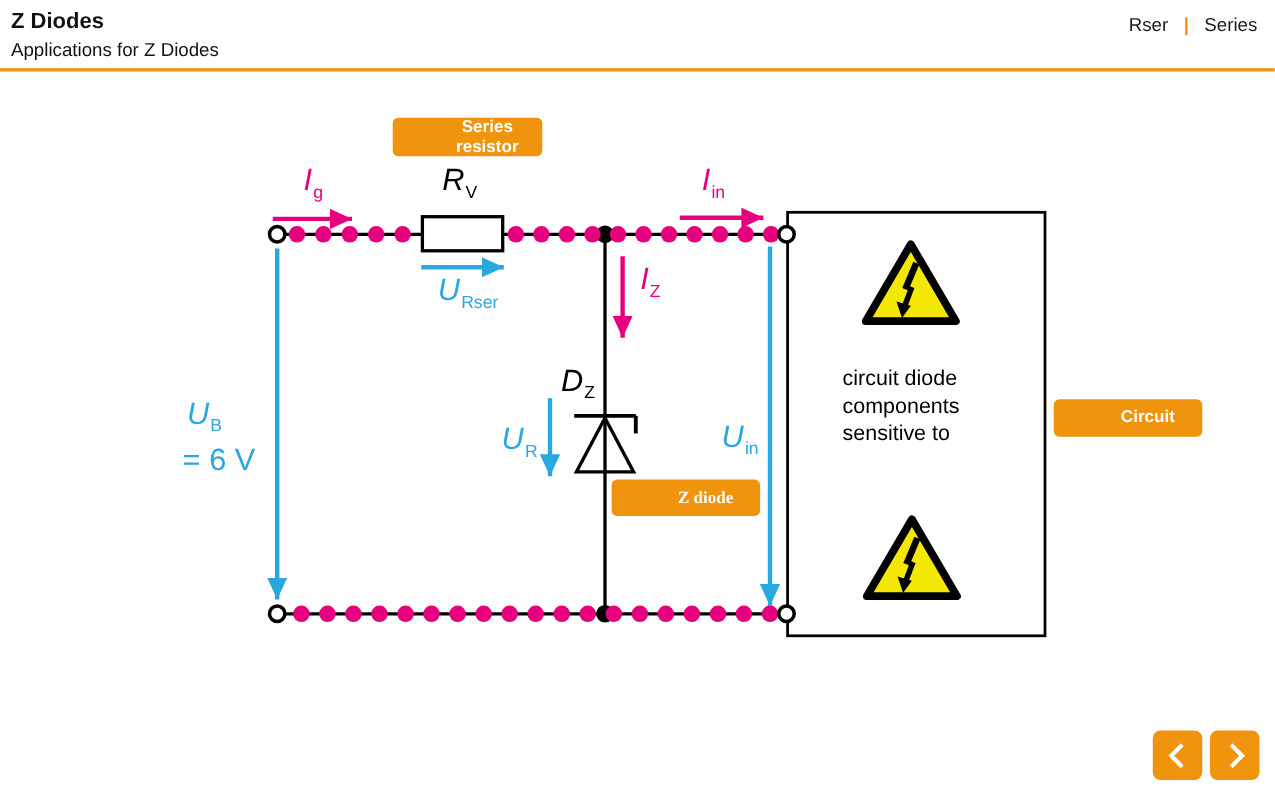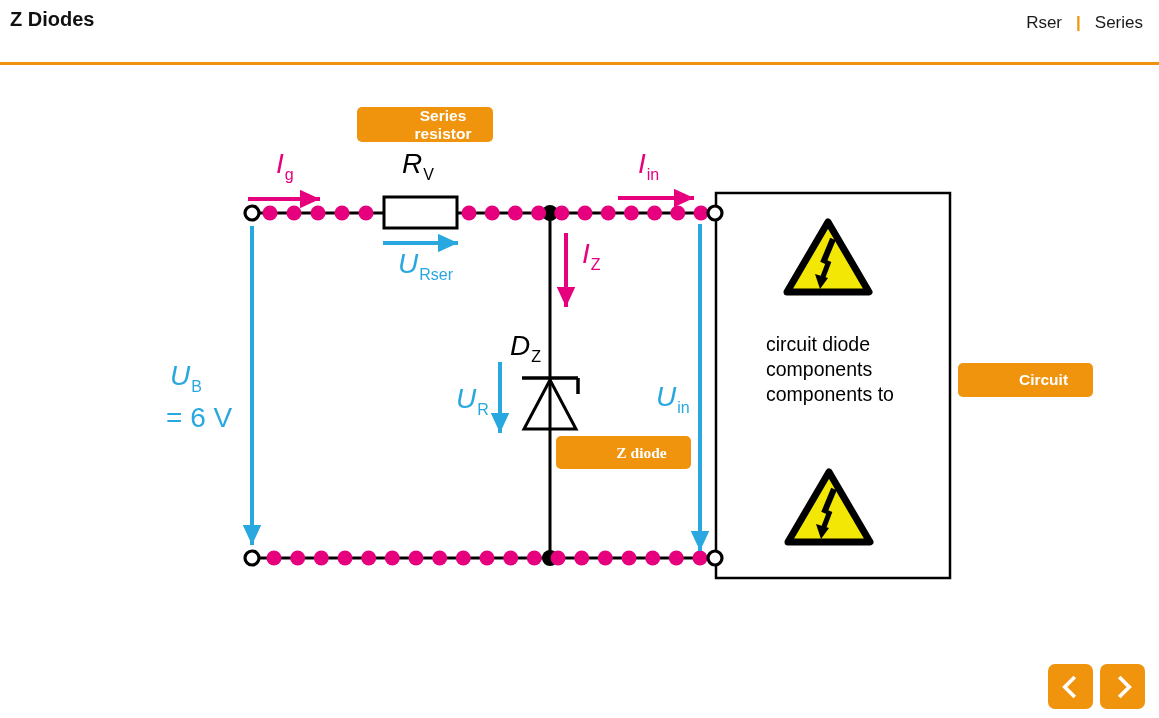--- a/index.html
+++ b/index.html
@@ -45,20 +45,21 @@
           cursor:pointer;padding-left:36px; }
   .navbtn { position:absolute; width:45px; height:45px; background:#f0930d; border:none; border-radius:7px;
             display:flex; align-items:center; justify-content:center; cursor:pointer; }
 </style>
 </head>
 <body>
 
 <div id="stage">
 
   <div class="page-title">Z Diodes</div>
+  <div class="page-subtitle">Applications for Z Diodes</div>
   <div class="header-links">
     <span class="lnk">Rser</span>
     <span class="sep">|</span>
     <span class="lnk">Series</span>
   </div>
   <div class="header-rule"></div>
 
   <svg id="circuit-svg" width="1159" height="718">
     <defs>
       <marker id="arrM" markerUnits="strokeWidth" markerWidth="5.5" markerHeight="4.6" refX="5" refY="2.3" orient="auto">
@@ -181,21 +182,21 @@
     <span class="pmain">U</span><span class="psub">in</span>
   </div>
   <div class="plabel cyan" style="left:170px; top:360px;">
     <span class="pmain">U</span><span class="psub">B</span>
   </div>
   <div class="pvalue" style="left:166px; top:402px;">= 6 V</div>
 
   <div class="box-text">
     <div>circuit diode</div>
     <div>components</div>
-    <div>components to</div>
+    <div>sensitive to</div>
   </div>
 
   <button class="obtn" style="left:357px; top:107px; width:136px; height:35px;">Series resistor</button>
   <button class="obtn" style="left:556px; top:436px; width:135px; height:33px;font-family:Liberation Serif, serif;">Z diode</button>
   <button class="obtn" style="left:958px; top:363px; width:135px; height:34px;">Circuit</button>
 
   <button class="navbtn" style="left:1048px; top:664px;">
     <svg width="30" height="30" viewBox="0 0 24 24">
       <polyline points="15,4 7,12 15,20" fill="none" stroke="#fff" stroke-width="3"></polyline>
     </svg>

